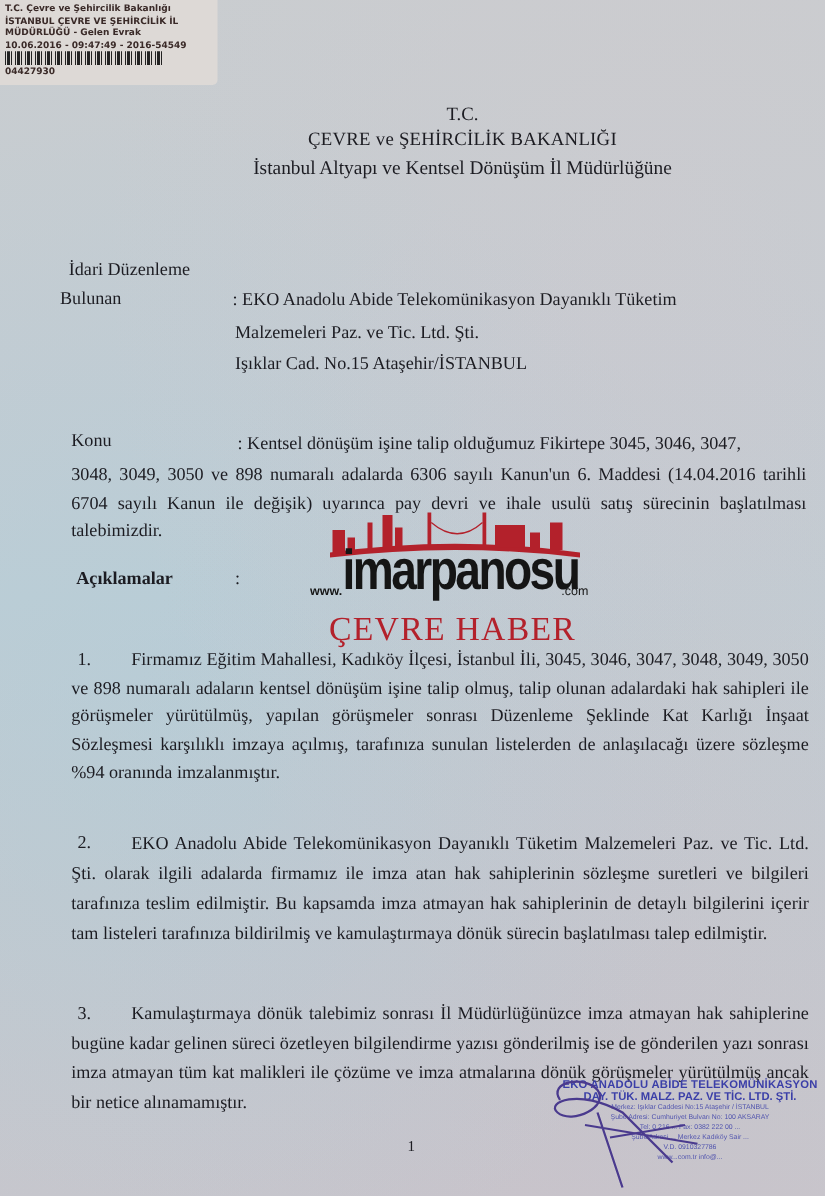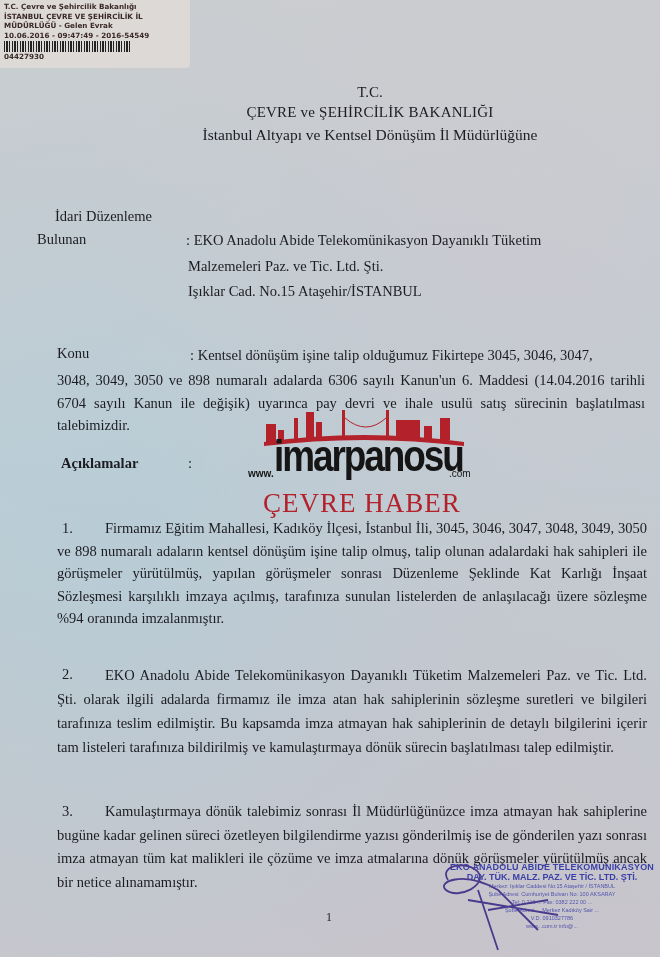--- a/index.html
+++ b/index.html
@@ -10,21 +10,21 @@
     color: #1c1c22;
   }
   .paper-tint {
     position: absolute; inset: 0;
     background:
       radial-gradient(ellipse at 80% 20%, rgba(210,200,205,0.35), transparent 60%),
       radial-gradient(ellipse at 20% 60%, rgba(170,205,220,0.35), transparent 60%),
       radial-gradient(ellipse at 70% 90%, rgba(200,190,200,0.35), transparent 60%);
   }
   .stamp-box {
-    position: absolute; left: 0; top: 0; width: 190px; height: 68px;
+    position: absolute; left: 0; top: 0; width: 174px; height: 68px;
     background: #ddd9d6; border-bottom-right-radius: 4px;
     font-family: "DejaVu Sans", sans-serif; font-size: 7.2px; font-weight: bold; color: #3a2a28;
     line-height: 9.5px; padding: 2px 4px; box-sizing: border-box;
   }
   .stamp-box .barcode {
     margin-top: 1px; height: 11px; width: 126px;
     background: repeating-linear-gradient(90deg, #222 0 1px, transparent 1px 2px, #222 2px 4px, transparent 4px 5px, #222 5px 6px, transparent 6px 8px);
   }
   .header { position: absolute; left: 0; width: 660px; text-align: center; }
   .h-tc { top: 84px; font-size: 15px; left: 40px; }
@@ -60,21 +60,21 @@
   <div>10.06.2016 - 09:47:49 - 2016-54549</div>
   <div class="barcode"></div>
   <div>04427930</div>
 </div>
 
 <div class="header h-tc">T.C.</div>
 <div class="header h-ministry">ÇEVRE ve ŞEHİRCİLİK BAKANLIĞI</div>
 <div class="header h-directorate">İstanbul Altyapı ve Kentsel Dönüşüm İl Müdürlüğüne</div>
 
 <div class="label" style="left:55px; top:208px;">İdari Düzenleme</div>
-<div class="label" style="left:37px; top:231px;">Bulunan</div>
+<div class="label" style="left:48px; top:231px;">Bulunan</div>
 <div class="text" style="left:186px; top:229px;">: EKO Anadolu Abide Telekomünikasyon Dayanıklı Tüketim</div>
 <div class="text" style="left:188px; top:255px;">Malzemeleri Paz. ve Tic. Ltd. Şti.</div>
 <div class="text" style="left:188px; top:280px;">Işıklar Cad. No.15 Ataşehir/İSTANBUL</div>
 
 <div class="label" style="left:57px; top:345px;">Konu</div>
 <div class="text" style="left:190px; top:344px;">: Kentsel dönüşüm işine talip olduğumuz Fikirtepe 3045, 3046, 3047,</div>
 <div class="text justify" style="left:57px; top:369px; width:588px;">3048, 3049, 3050 ve 898 numaralı adalarda 6306 sayılı Kanun'un 6. Maddesi (14.04.2016 tarihli 6704 sayılı Kanun ile değişik) uyarınca pay devri ve ihale usulü satış sürecinin başlatılması talebimizdir.</div>
 
 <div class="label" style="left:61px; top:455px; font-weight:bold;">Açıklamalar</div>
 <div class="label" style="left:188px; top:455px;">:</div>

